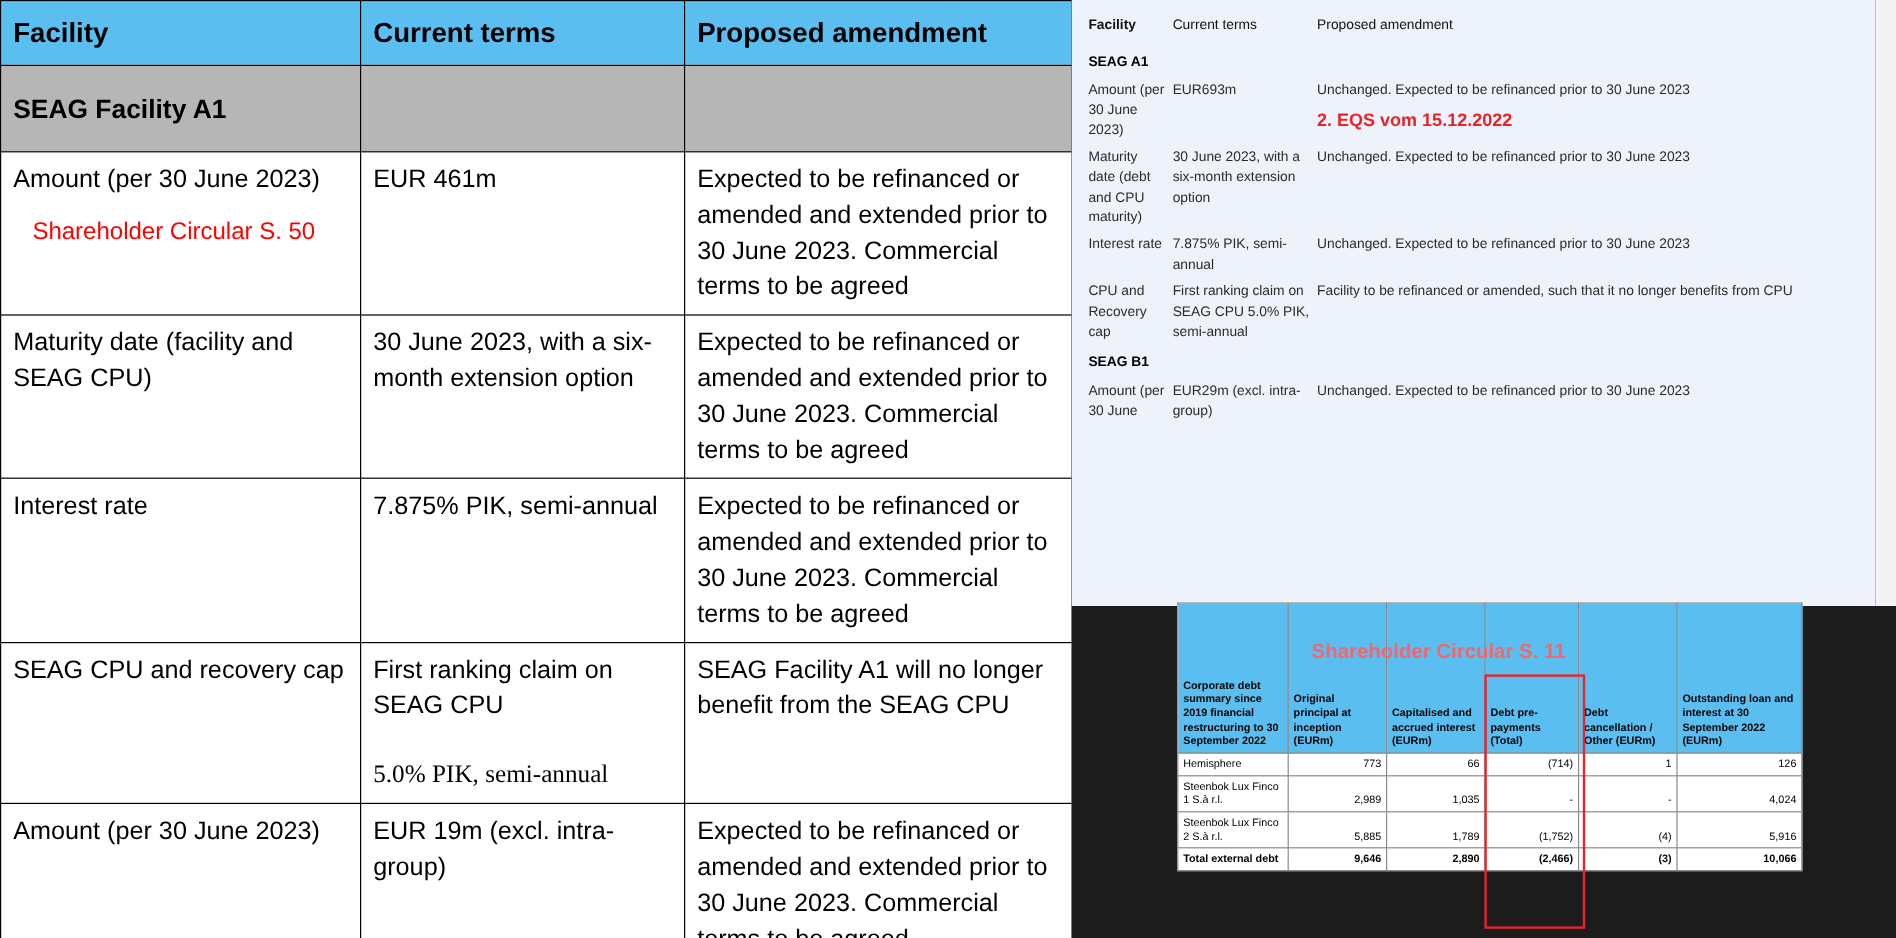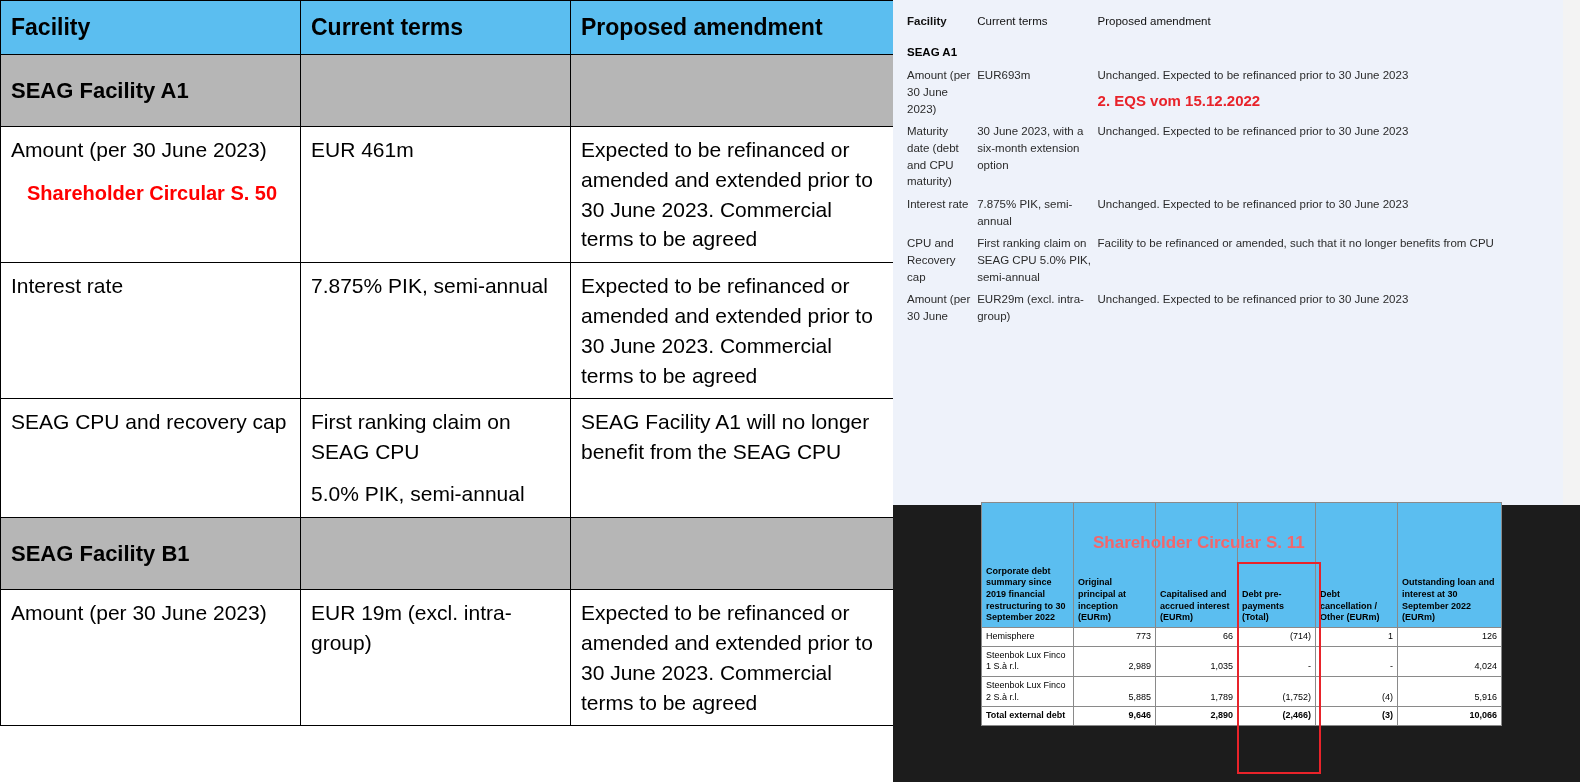--- a/index.html
+++ b/index.html
@@ -51,27 +51,27 @@
     padding: 10px 10px;
   }
   #left-table tr.section td {
     background: #b6b6b6;
     font-weight: bold;
     font-size: 22px;
     padding: 20px 10px;
   }
   .redline {
     color: #ff0000;
-    font-weight: bold;
+    font-weight: normal;
     font-size: 20px;
     margin-top: 14px;
     margin-left: 16px;
   }
   .cell-para { margin: 0; }
-  .cell-para + .cell-para { margin-top: 12px; }
+  .cell-para + .cell-para { margin-top: 28px; font-family: Liberation Serif, serif; }
 
   
   #right-panel {
     position: absolute;
     left: 893px;
     top: 0;
     width: 687px;
     height: 782px;
     background: #1c1c1c;
     overflow: hidden;
@@ -226,41 +226,41 @@
 
       <tr>
         <td>
           <div class="cell-para">Amount (per 30 June 2023)</div>
           <div class="redline">Shareholder Circular S. 50</div>
         </td>
         <td>EUR 461m</td>
         <td>Expected to be refinanced or amended and extended prior to 30 June 2023. Commercial terms to be agreed</td>
       </tr>
 
+      <tr>
+        <td>Maturity date (facility and SEAG CPU)</td>
+        <td>30 June 2023, with a six-month extension option</td>
+        <td>Expected to be refinanced or amended and extended prior to 30 June 2023. Commercial terms to be agreed</td>
+      </tr>
 
       <tr>
         <td>Interest rate</td>
         <td>7.875% PIK, semi-annual</td>
         <td>Expected to be refinanced or amended and extended prior to 30 June 2023. Commercial terms to be agreed</td>
       </tr>
 
       <tr>
         <td>SEAG CPU and recovery cap</td>
         <td>
           <div class="cell-para">First ranking claim on SEAG CPU</div>
           <div class="cell-para">5.0% PIK, semi-annual</div>
         </td>
         <td>SEAG Facility A1 will no longer benefit from the SEAG CPU</td>
       </tr>
 
-      <tr class="section">
-        <td>SEAG Facility B1</td>
-        <td></td>
-        <td></td>
-      </tr>
 
       <tr>
         <td>Amount (per 30 June 2023)</td>
         <td>EUR 19m (excl. intra-group)</td>
         <td>Expected to be refinanced or amended and extended prior to 30 June 2023. Commercial terms to be agreed</td>
       </tr>
     </tbody>
   </table>
 </div>
 
@@ -301,20 +301,25 @@
         </tr>
         <tr>
           <td>Interest rate</td>
           <td>7.875% PIK, semi-annual</td>
           <td>Unchanged. Expected to be refinanced prior to 30 June 2023</td>
         </tr>
         <tr>
           <td>CPU and Recovery cap</td>
           <td>First ranking claim on SEAG CPU 5.0% PIK, semi-annual</td>
           <td>Facility to be refinanced or amended, such that it no longer benefits from CPU</td>
+        </tr>
+        <tr class="osection">
+          <td>SEAG B1</td>
+          <td></td>
+          <td></td>
         </tr>
         <tr>
           <td>Amount (per 30 June</td>
           <td>EUR29m (excl. intra-group)</td>
           <td>Unchanged. Expected to be refinanced prior to 30 June 2023</td>
         </tr>
       </tbody>
     </table>
   </div>
 

